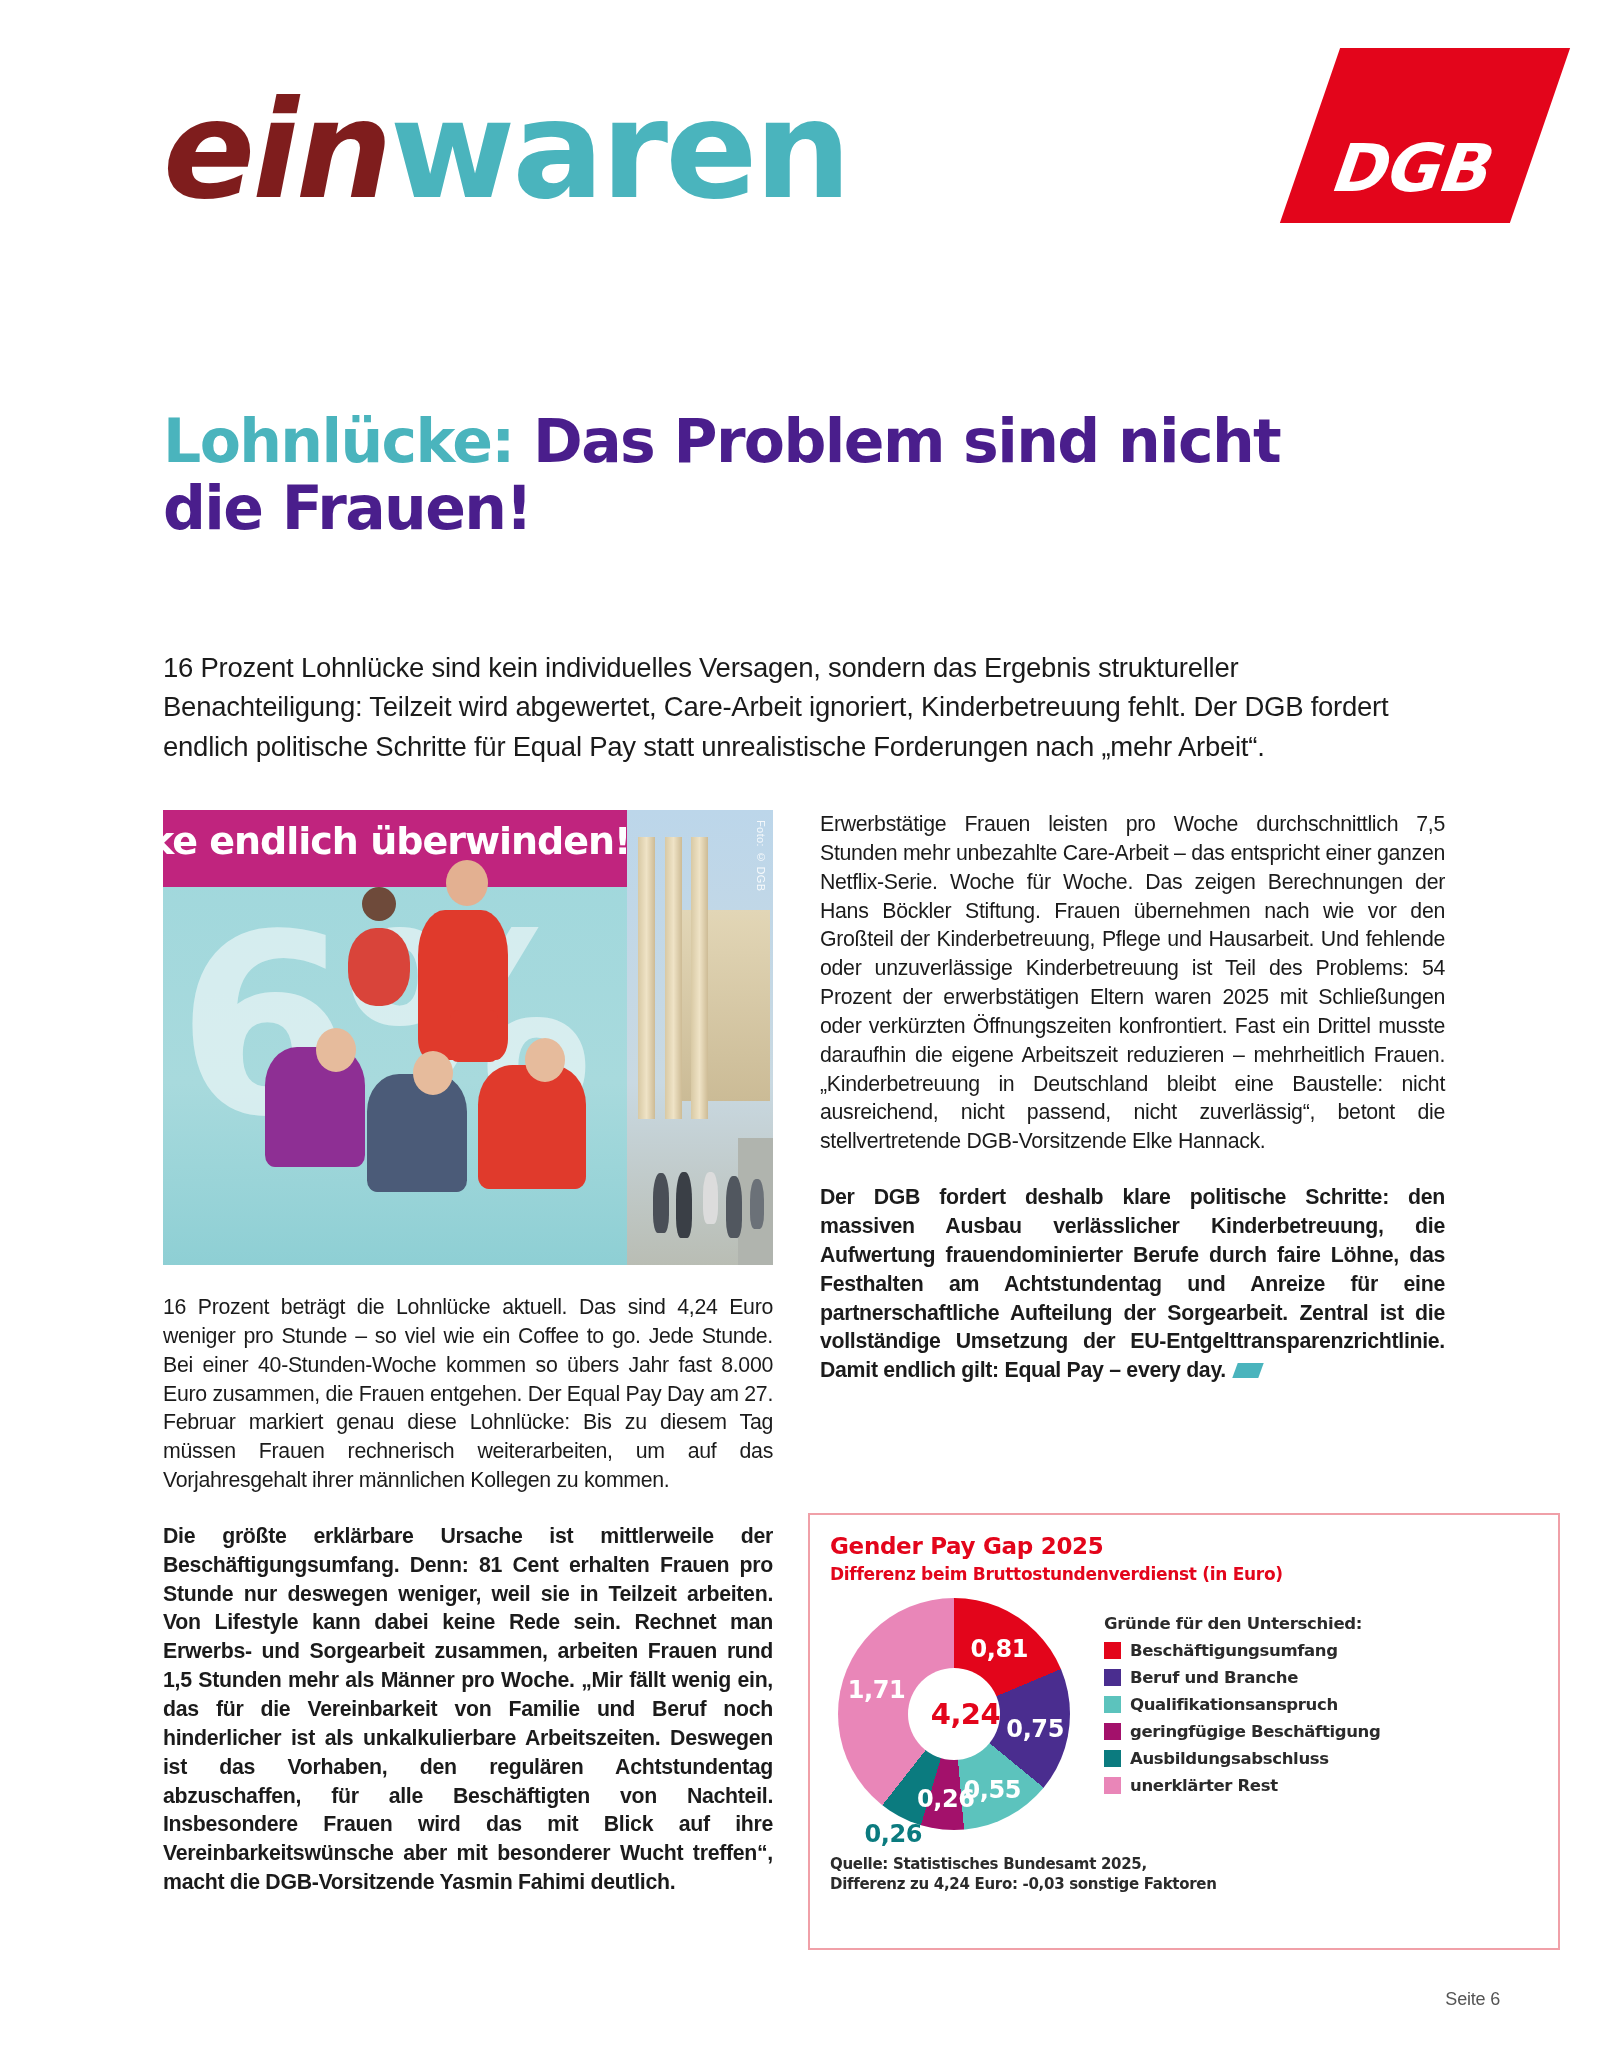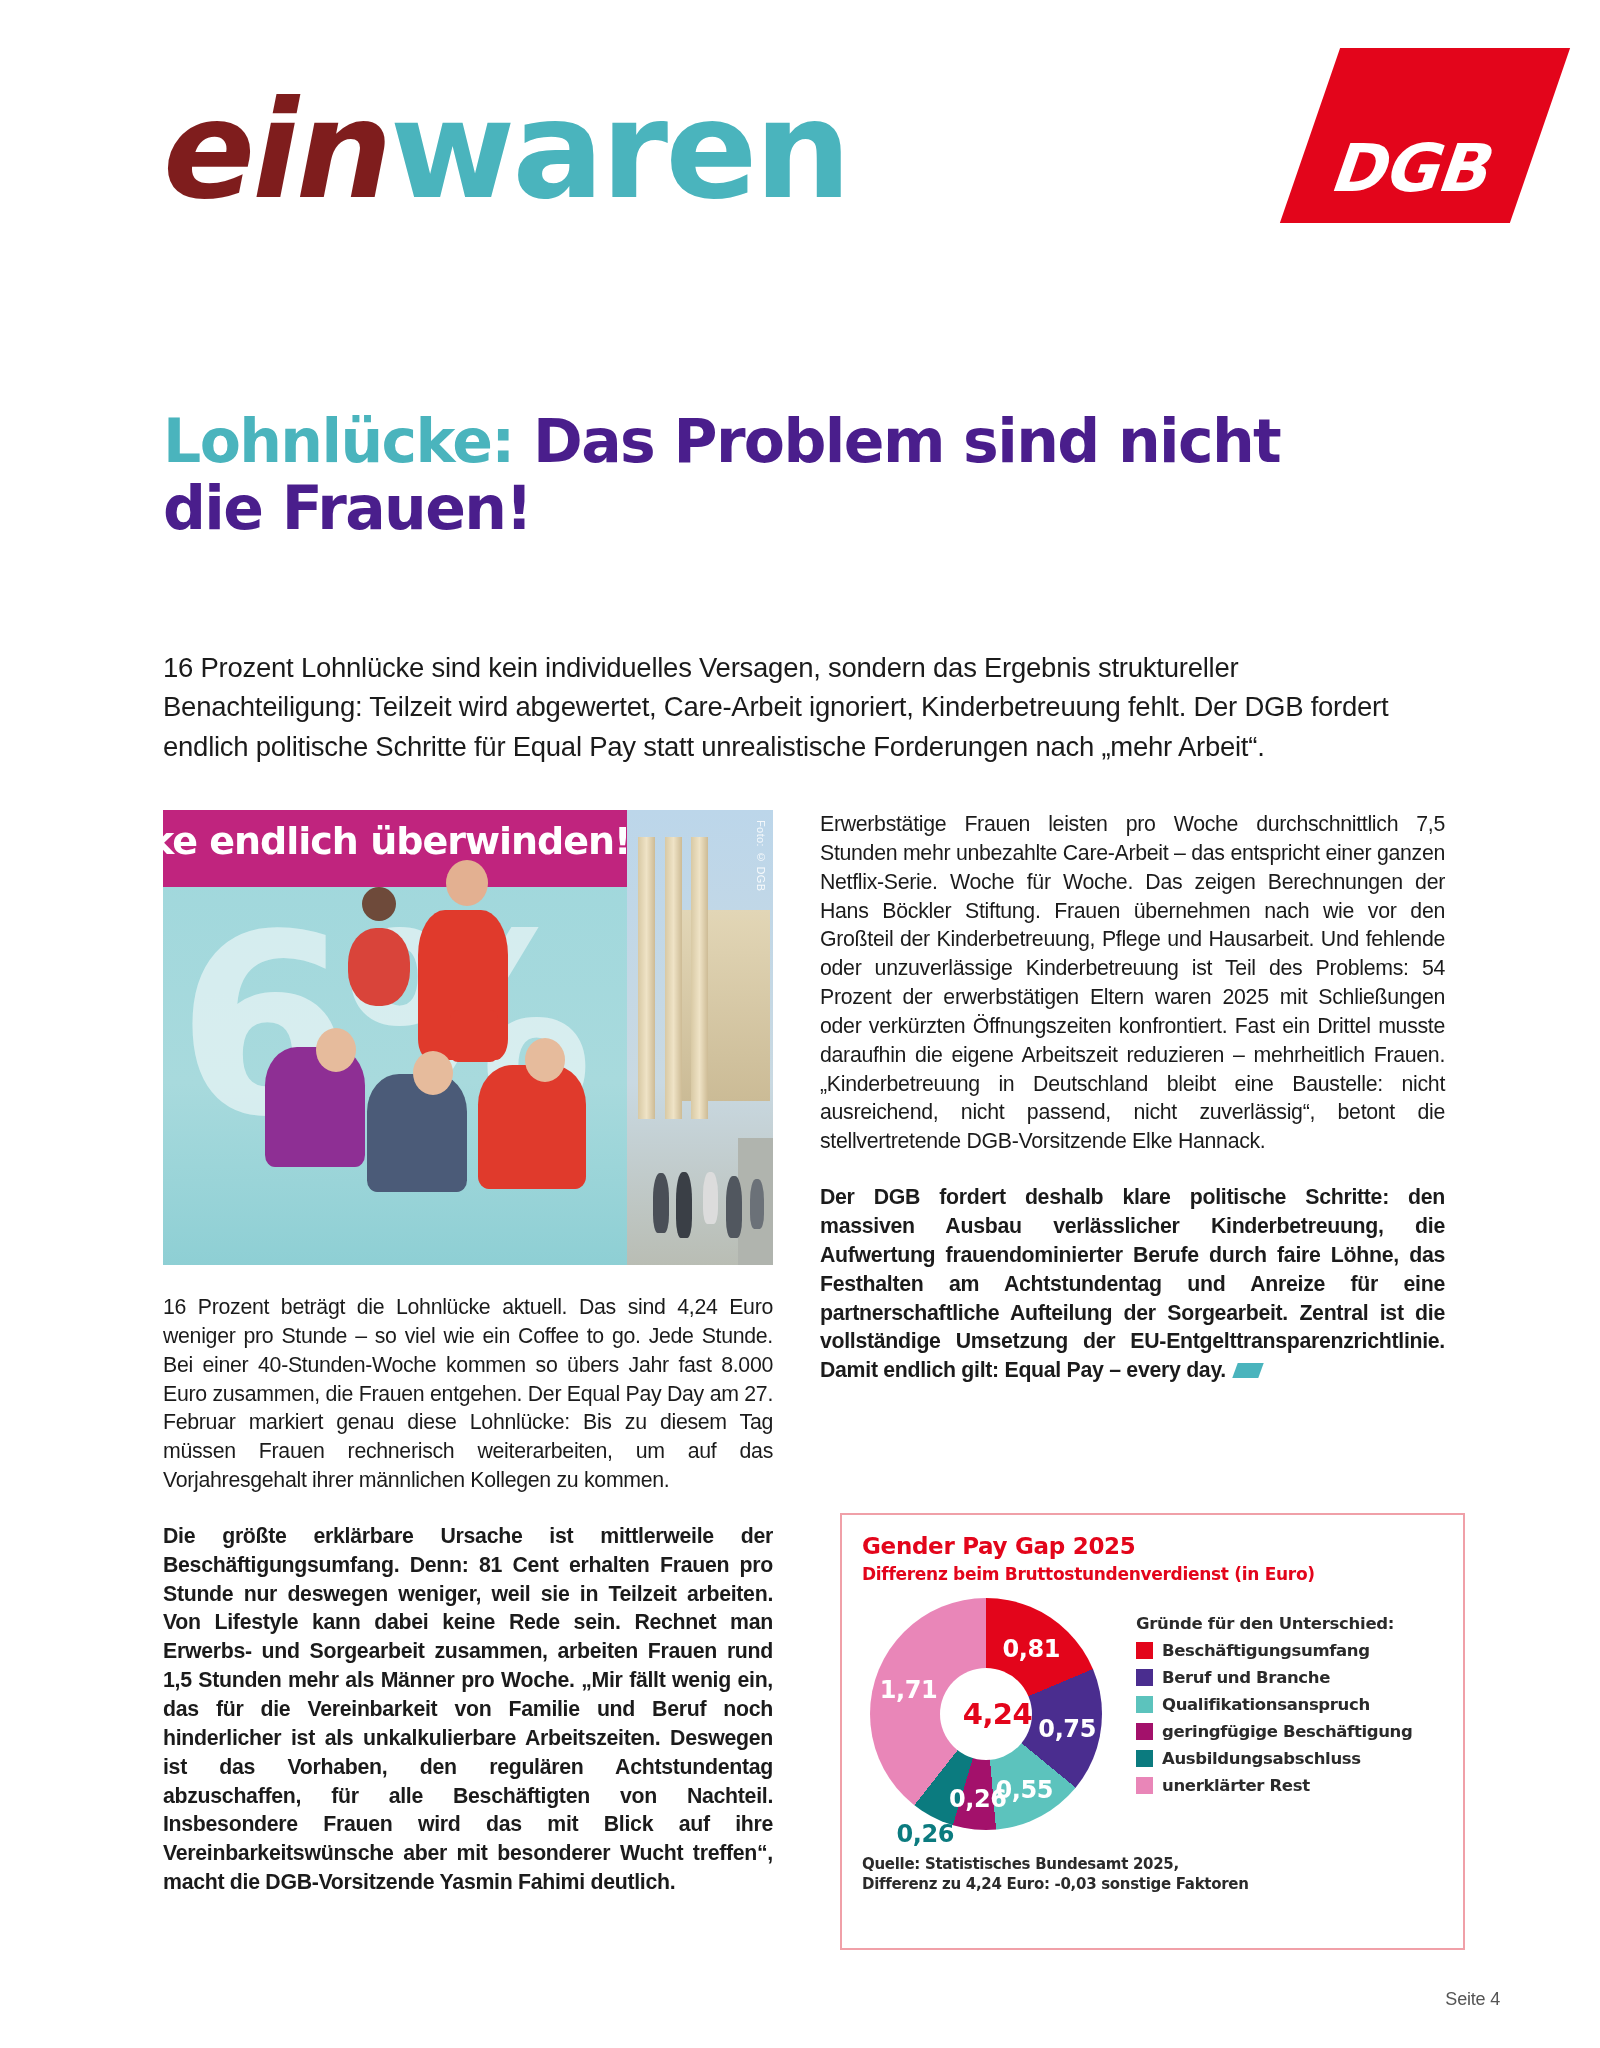--- a/index.html
+++ b/index.html
@@ -216,23 +216,23 @@
     font-size: 11px;
     color: #ffffff;
     opacity: 0.85;
     writing-mode: vertical-rl;
     letter-spacing: 0.4px;
   }
 
   
   .chart-box {
     position: absolute;
-    left: 840px;
+    left: 808px;
     top: 1513px;
-    width: 625px;
+    width: 752px;
     height: 437px;
     border: 2px solid #f0a0a8;
     box-sizing: border-box;
     padding: 18px 20px 14px 20px;
     background: #ffffff;
   }
   .chart-title {
     font-size: 23px;
     font-weight: 700;
     color: #e3051b;
@@ -472,15 +472,15 @@
           </div>
       </div>
     </div>
 
     <div class="chart-source">
       <div>Quelle: Statistisches Bundesamt 2025,</div>
       <div>Differenz zu 4,24 Euro: -0,03 sonstige Faktoren</div>
     </div>
   </div>
 
-  <div class="footer">Seite 4</div>
+  <div class="footer">Seite 6</div>
 
 </div>
 
 </body></html>

